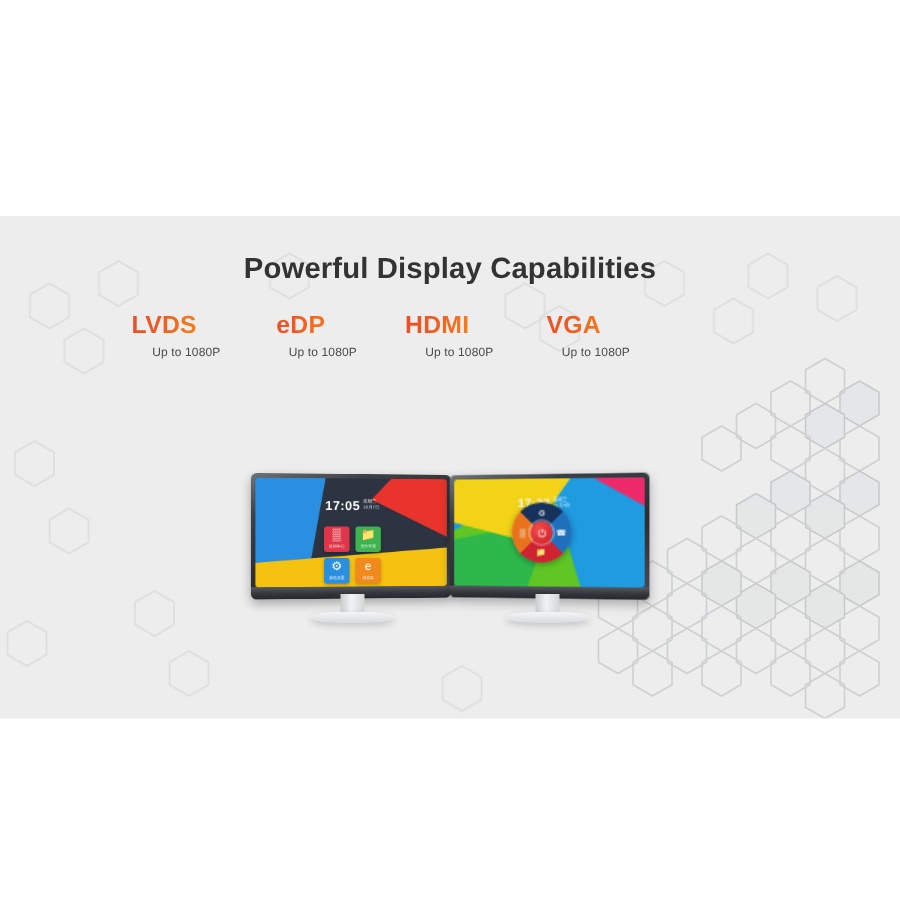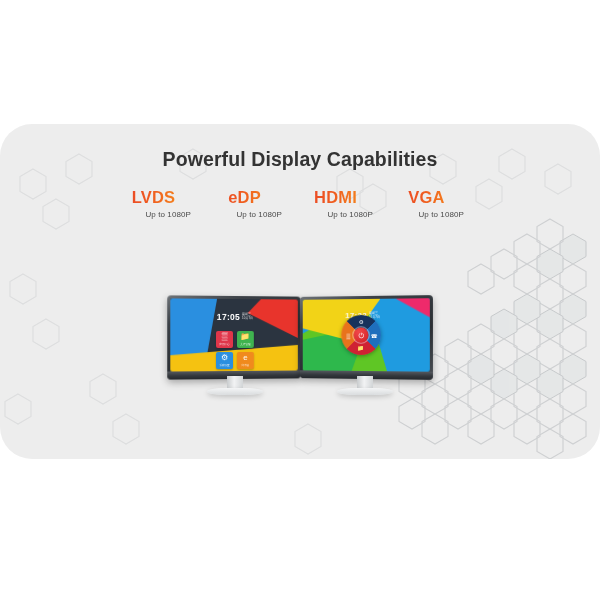--- a/index.html
+++ b/index.html
@@ -7,44 +7,42 @@
   body {
     background:#ffffff;
     font-family:"Liberation Sans", sans-serif;
     overflow:hidden;
   }
   #stage { position:relative; width:600px; height:600px; background:#ffffff; }
 
   
   .panel {
     position:absolute;
-    left:0; top:124px;
+    left:0; top:144px;
     width:600px; height:335px;
     background:#ededed;
     overflow:hidden;
-    border-radius:32px;
   }
   .panel-hexes { position:absolute; inset:0; pointer-events:none; }
 
   
   .headline {
     position:absolute; left:0; top:24px; width:600px;
     text-align:center;
     font-size:19.5px;
     font-weight:bold;
     color:#333333;
     letter-spacing:.1px;
   }
 
   
   .iface-row {
     position:absolute; left:0; top:64px; width:492px;
     display:flex; justify-content:center; align-items:flex-start;
     gap:16px;
-    margin-left:44px;
   }
   .iface {
     width:75px;
     text-align:center;
   }
   .iface .nm {
     font-size:16.5px;
     font-weight:bold;
     letter-spacing:.2px;
     background:linear-gradient(100deg,#e8402a 0%,#ef5a20 45%,#f7981d 100%);

